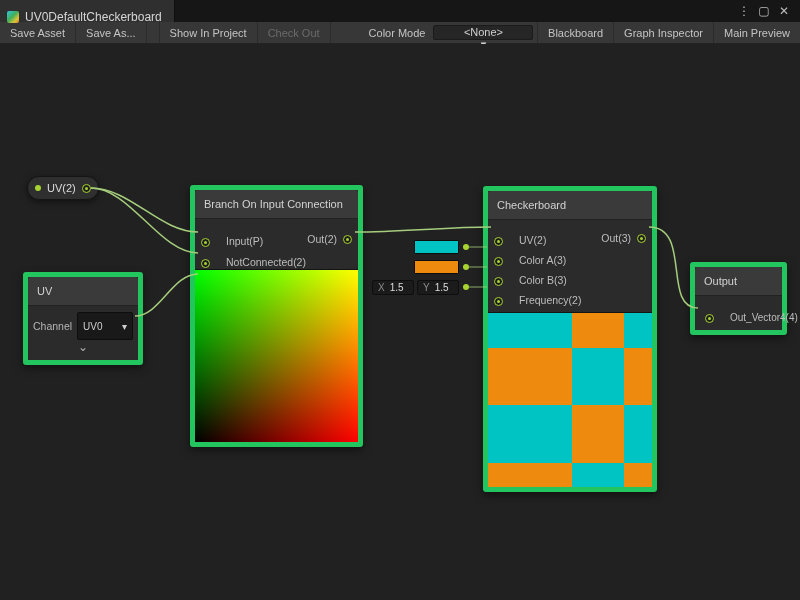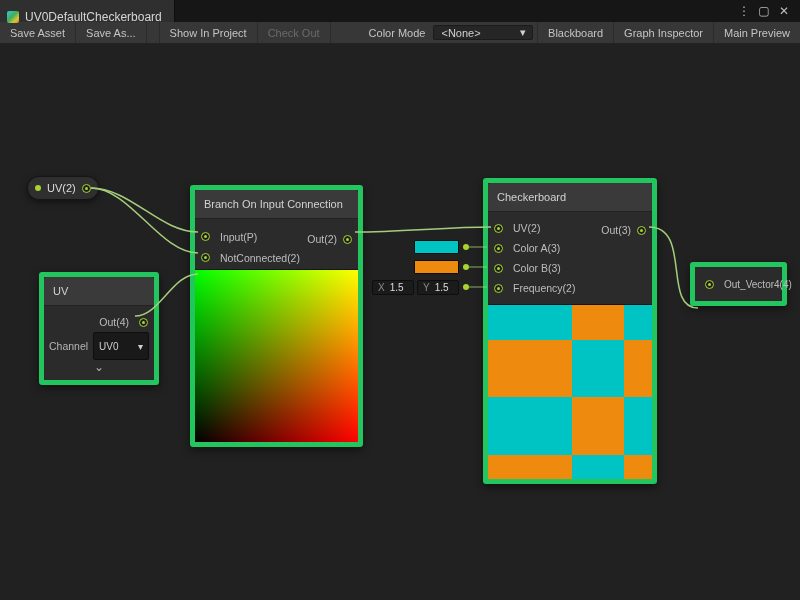--- a/index.html
+++ b/index.html
@@ -18,38 +18,38 @@
 
   
   .toolbar { height:22px; background:#373737; border-bottom:1px solid #232323;
              display:flex; align-items:stretch; font-size:11px; color:#c4c4c4; }
   .tbtn { display:flex; align-items:center; padding:0 10px; border-right:1px solid #2b2b2b; white-space:nowrap; }
   .tbtn.gap { margin-left:12px; border-left:1px solid #2b2b2b; }
   .tbtn.disabled { color:#6a6a6a; }
   .cm-label { display:flex; align-items:center; padding:0 8px; margin-left:30px; white-space:nowrap; }
   .dropdown { display:flex; align-items:center; justify-content:space-between; width:100px;
               margin:3px 0; background:#262626; border:1px solid #1b1b1b; border-radius:2px;
-              padding:0 7px; color:#d0d0d0; }
+              padding:0 7px; color:#d0d0d0;flex-direction:column; }
   .toolbar .right { margin-left:auto; display:flex; align-items:stretch; }
   .toolbar .right .tbtn { border-right:none; border-left:1px solid #2b2b2b; }
 
   
   .canvas { position:relative; width:800px; height:556px; background:#212121; overflow:hidden; }
   svg.edges { position:absolute; left:0; top:0; pointer-events:none; z-index:6; }
   .edge  { stroke:var(--edge,#a5cd7c); stroke-width:1.5; fill:none; }
   .clink { stroke:var(--edge,#a5cd7c); stroke-width:1; fill:none; opacity:.8; }
 
   
   .node { position:absolute; background:#2b2b2b; border:5px solid #22c55e; border-radius:3px;
           box-shadow:0 3px 9px rgba(0,0,0,.5); font-size:10.5px; color:#bdbdbd; z-index:2; }
   .node-header { height:29px; background:#3a3a3a; border-bottom:1px solid #222;
                  border-radius:3px 3px 0 0; display:flex; align-items:center;
                  padding:0 9px; color:#d2d2d2; font-size:11px; white-space:nowrap; }
   .node-body { position:relative; }
-  .prow { display:flex; align-items:center; gap:10px; padding:0 6px; white-space:nowrap; }
+  .prow { display:flex; align-items:flex-end; gap:16px; padding:0 6px; white-space:nowrap; }
   .port { width:9px; height:9px; border:1px solid var(--port,#a8d42f); border-radius:50%;
           background:#1e1e1e; position:relative; flex:none; }
   .port.connected::after { content:""; position:absolute; inset:2px; border-radius:50%;
                            background:var(--port,#a8d42f); }
   .outrow { position:absolute; right:6px; display:flex; align-items:center; gap:6px; }
 
   .preview { border-top:1px solid #141414; position:relative; overflow:hidden; }
   .uv-gradient { width:100%; height:100%;
       background-image:linear-gradient(to right,#000,#f00),linear-gradient(to top,#000,#0f0);
       background-blend-mode:screen; }
@@ -131,27 +131,23 @@
       <div class="outrow" style="top:14px;">
         <span>Out(2)</span>
         <span class="port connected"></span>
       </div>
     </div>
     <div class="preview" style="height:173px;">
       <div class="uv-gradient"></div>
     </div>
   </div>
 
-  <div class="node" style="left:23px;top:228px;width:120px;margin-left:16px;">
+  <div class="node" style="left:23px;top:228px;width:120px;">
     <div class="node-header">UV</div>
     <div class="node-body" style="padding:6px 0 6px 0;">
-      <div class="prow" style="height:20px;justify-content:flex-end;">
-        <span>Out(4)</span>
-        <span class="port connected"></span>
-      </div>
       <div class="channel-row">
         <span class="channel-label">Channel</span>
         <div class="mini-dropdown">
           <span>UV0</span>
           <span>▾</span>
         </div>
       </div>
       <div class="collapse-row">
         <span>⌄</span>
       </div>
@@ -167,21 +163,21 @@
       <span class="vlabel">X</span>
       <span class="vvalue">1.5</span>
     </div>
     <div class="vecfield">
       <span class="vlabel">Y</span>
       <span class="vvalue">1.5</span>
     </div>
   </div>
   <span class="wdot" style="left:463px;top:240px;"></span>
 
-  <div class="node" style="left:483px;top:134px;width:174px;">
+  <div class="node" style="left:483px;top:142px;width:174px;">
     <div class="node-header">Checkerboard</div>
     <div class="node-body" style="padding:6px 0 6px 0;">
       <div class="prow" style="height:20px;">
         <span class="port connected"></span>
         <span>UV(2)</span>
       </div>
       <div class="prow" style="height:20px;">
         <span class="port connected"></span>
         <span>Color A(3)</span>
       </div>
@@ -208,20 +204,21 @@
         <div style="position: absolute; left: 0%; top: 53%; width: 51%; height: 33%; background: rgb(0, 195, 195);"></div>
         <div style="position: absolute; left: 51%; top: 53%; width: 32%; height: 33%; background: rgb(238, 139, 14);"></div>
         <div style="position: absolute; left: 83%; top: 53%; width: 17%; height: 33%; background: rgb(0, 195, 195);"></div>
         <div style="position: absolute; left: 0%; top: 86%; width: 51%; height: 14%; background: rgb(238, 139, 14);"></div>
         <div style="position: absolute; left: 51%; top: 86%; width: 32%; height: 14%; background: rgb(0, 195, 195);"></div>
         <div style="position: absolute; left: 83%; top: 86%; width: 17%; height: 14%; background: rgb(238, 139, 14);"></div>
       </div>
   </div>
 
   <div class="node" style="left:690px;top:218px;width:97px;">
+    <div class="node-header">Output</div>
     <div class="node-body" style="padding:7px 4px;">
       <div class="prow" style="height:20px;font-size:10px;">
         <span class="port connected"></span>
         <span>Out_Vector4(4)</span>
       </div>
     </div>
   </div>
 
   <svg class="edges" width="800" height="556" viewBox="0 0 800 556">
     <path class="edge" d="M91,144 C130,144 160,188 198,188"></path>

